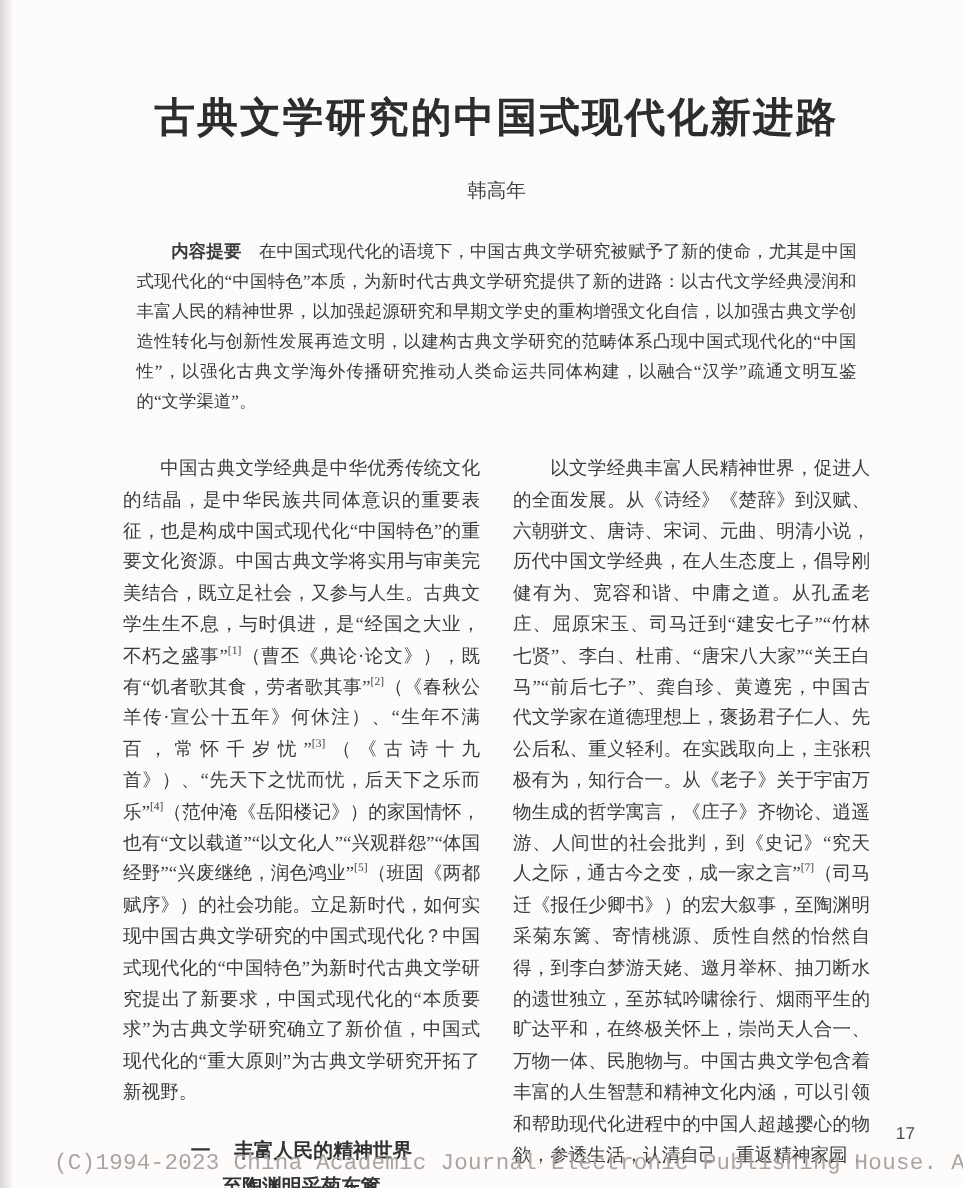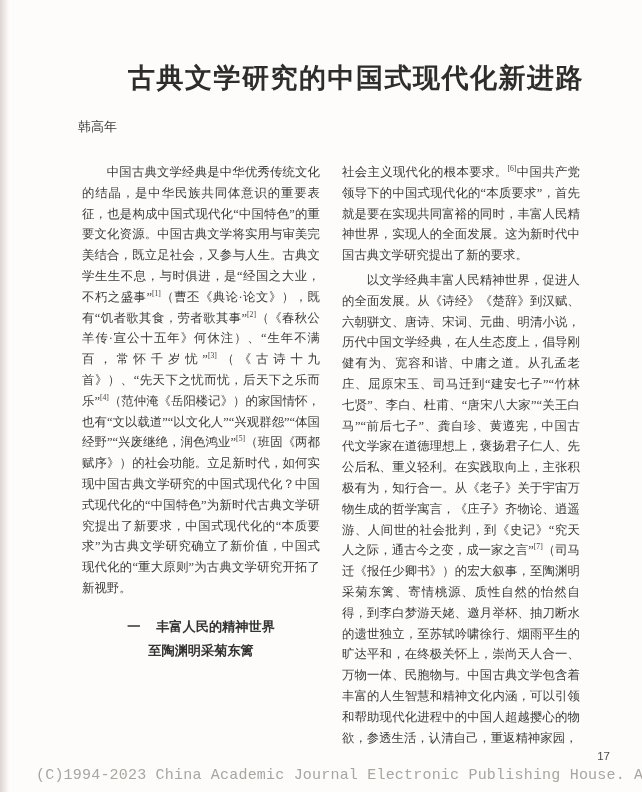--- a/index.html
+++ b/index.html
@@ -20,28 +20,29 @@
     width: 9px; height: 100%;
     background: linear-gradient(to right, #ddd4d4, #efe9e8 55%, #fdfcfb);
   }
   .content {
     position: relative;
     padding: 0 58px 0 78px;
   }
   .title {
     margin: 0;
     padding-top: 60px;
-    text-align: right;
+    text-align: center;
     font-size: 27px;
     font-weight: bold;
     letter-spacing: 1.5px;
     color: #2d2d2d;
   }
   .author {
     margin-top: 22px;
+    text-align: center;
     font-size: 13px;
     color: #3f3f3f;
   }
   .abstract {
     margin-top: 22px;
     padding: 0 13px;
     font-size: 11.6px;
     line-height: 20px;
     text-align: justify;
   }
@@ -91,30 +92,30 @@
 <body>
 
 <div class="page">
   <div class="scan-edge"></div>
 
   <div class="content">
     <h1 class="title">古典文学研究的中国式现代化新进路</h1>
     <div class="author">韩高年</div>
 
     <div class="abstract">
+      <p class="first"><span class="lbl">内容提要</span><span class="sup-refs">在中国式现代化的语境下，中国古典文学研究被赋予了新的使命，尤其是中国式现代化的“中国特色”本质，为新时代古典文学研究提供了新的进路：以古代文学经典浸润和丰富人民的精神世界，以加强起源研究和早期文学史的重构增强文化自信，以加强古典文学创造性转化与创新性发展再造文明，以建构古典文学研究的范畴体系凸现中国式现代化的“中国性”，以强化古典文学海外传播研究推动人类命运共同体构建，以融合“汉学”疏通文明互鉴的“文学渠道”。</span></p>
     </div>
 
     <div class="columns">
       <div class="col">
         <p class="indent sup-refs">中国古典文学经典是中华优秀传统文化的结晶，是中华民族共同体意识的重要表征，也是构成中国式现代化“中国特色”的重要文化资源。中国古典文学将实用与审美完美结合，既立足社会，又参与人生。古典文学生生不息，与时俱进，是“经国之大业，不朽之盛事”<sup>[1]</sup>（曹丕《典论·论文》），既有“饥者歌其食，劳者歌其事”<sup>[2]</sup>（《春秋公羊传·宣公十五年》何休注）、“生年不满百，常怀千岁忧”<sup>[3]</sup>（《古诗十九首》）、“先天下之忧而忧，后天下之乐而乐”<sup>[4]</sup>（范仲淹《岳阳楼记》）的家国情怀，也有“文以载道”“以文化人”“兴观群怨”“体国经野”“兴废继绝，润色鸿业”<sup>[5]</sup>（班固《两都赋序》）的社会功能。立足新时代，如何实现中国古典文学研究的中国式现代化？中国式现代化的“中国特色”为新时代古典文学研究提出了新要求，中国式现代化的“本质要求”为古典文学研究确立了新价值，中国式现代化的“重大原则”为古典文学研究开拓了新视野。</p>
         <h2 class="section-heading"><span class="heading-num">一</span><span>丰富人民的精神世界</span><br><span>至陶渊明采菊东篱</span></h2>
 
       </div>
       <div class="col">
-        <p class="sup-refs">社会主义现代化的根本要求。<sup>[6]</sup>中国共产党领导下的中国式现代化的“本质要求”，首先就是要在实现共同富裕的同时，丰富人民精神世界，实现人的全面发展。这为新时代中国古典文学研究提出了新的要求。</p>
         <p class="indent sup-refs">以文学经典丰富人民精神世界，促进人的全面发展。从《诗经》《楚辞》到汉赋、六朝骈文、唐诗、宋词、元曲、明清小说，历代中国文学经典，在人生态度上，倡导刚健有为、宽容和谐、中庸之道。从孔孟老庄、屈原宋玉、司马迁到“建安七子”“竹林七贤”、李白、杜甫、“唐宋八大家”“关王白马”“前后七子”、龚自珍、黄遵宪，中国古代文学家在道德理想上，褒扬君子仁人、先公后私、重义轻利。在实践取向上，主张积极有为，知行合一。从《老子》关于宇宙万物生成的哲学寓言，《庄子》齐物论、逍遥游、人间世的社会批判，到《史记》“究天人之际，通古今之变，成一家之言”<sup>[7]</sup>（司马迁《报任少卿书》）的宏大叙事，至陶渊明采菊东篱、寄情桃源、质性自然的怡然自得，到李白梦游天姥、邀月举杯、抽刀断水的遗世独立，至苏轼吟啸徐行、烟雨平生的旷达平和，在终极关怀上，崇尚天人合一、万物一体、民胞物与。中国古典文学包含着丰富的人生智慧和精神文化内涵，可以引领和帮助现代化进程中的中国人超越撄心的物欲，参透生活，认清自己，重返精神家园，</p>
       </div>
     </div>
   </div>
 
   <div class="page-number">17</div>
   <div class="footer"><span>(C)1994-2023 China Academic Journal Electronic Publishing House. All rights reserved.</span><span class="gap"></span><span>http://www.cnki.net</span></div>
 </div>
 
 </body></html>

